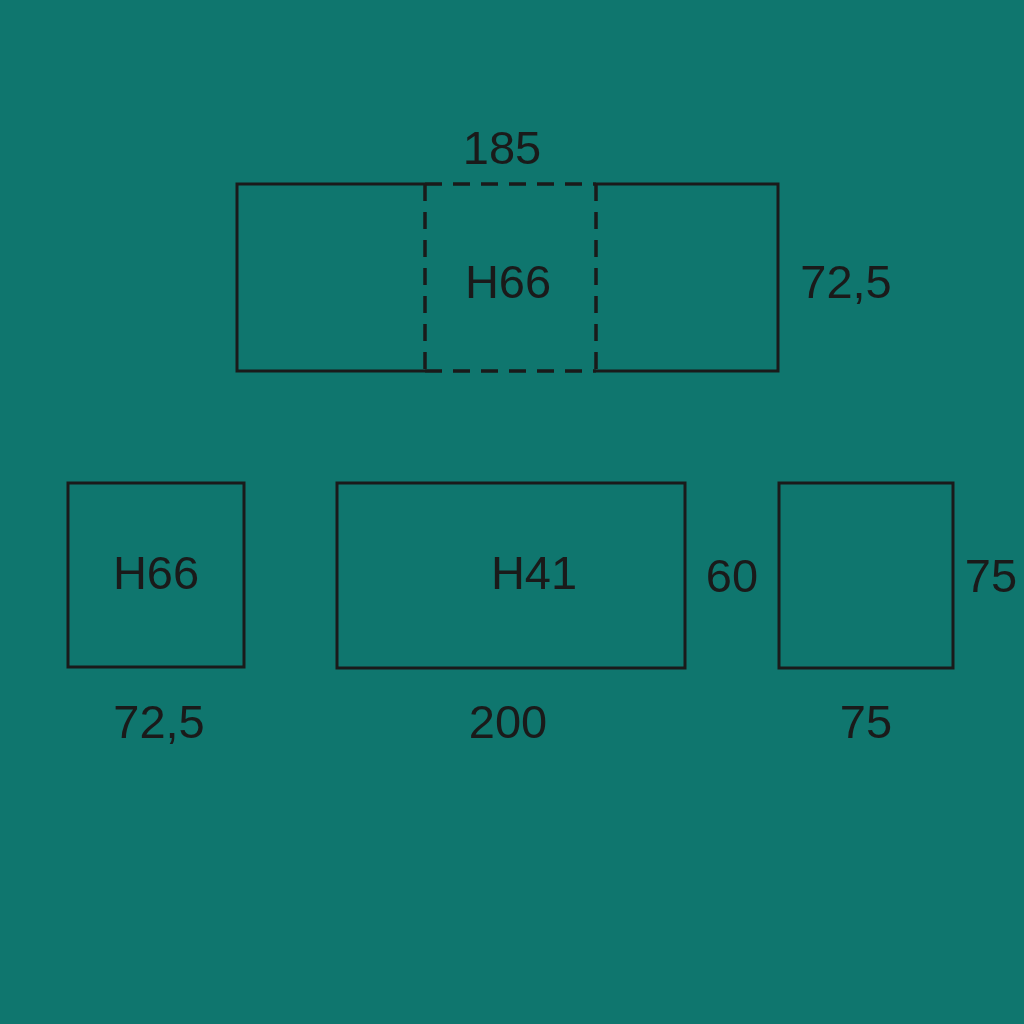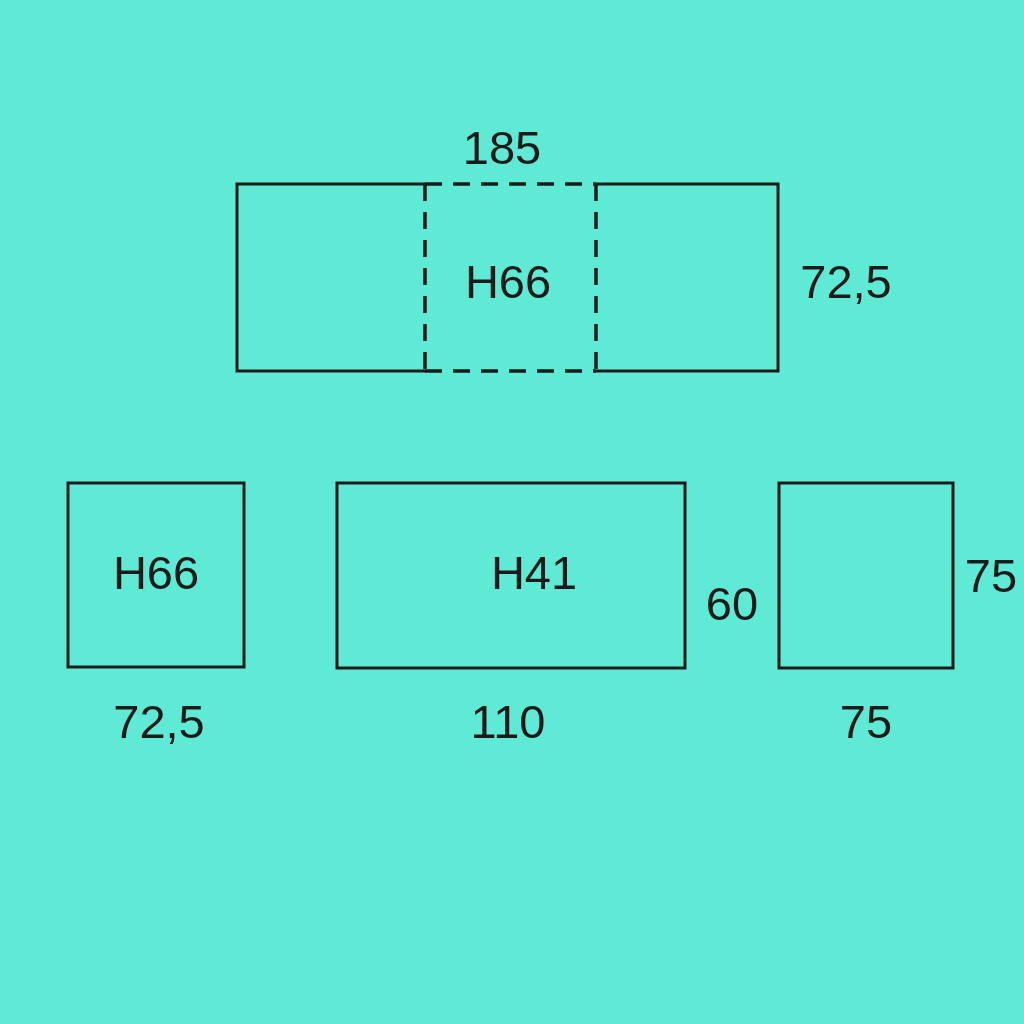--- a/index.html
+++ b/index.html
@@ -4,21 +4,21 @@
 <style>
   html, body {
     margin: 0;
     padding: 0;
     background: #ffffff;
   }
   .canvas {
     position: relative;
     width: 1024px;
     height: 1024px;
-    background: #5eead4;
+    background: #0f766e;
     overflow: hidden;
     font-family: "Liberation Sans", "DejaVu Sans", sans-serif;
   }
   .diagram-svg {
     position: absolute;
     left: 0;
     top: 0;
     width: 1024px;
     height: 1024px;
   }
@@ -63,19 +63,19 @@
   </svg>
 
   <div class="label" style="left:502px; top:147px;">185</div>
   <div class="label" style="left:508px; top:281px;">H66</div>
   <div class="label" style="left:846px; top:281px;">72,5</div>
 
   <div class="label" style="left:156px; top:572px;">H66</div>
   <div class="label" style="left:159px; top:721px;">72,5</div>
 
   <div class="label" style="left:534px; top:572px;">H41</div>
-  <div class="label" style="left:732px; top:575px;margin-top:28px;">60</div>
-  <div class="label" style="left:508px; top:721px;">110</div>
+  <div class="label" style="left:732px; top:575px;">60</div>
+  <div class="label" style="left:508px; top:721px;">200</div>
 
   <div class="label" style="left:991px; top:575px;">75</div>
   <div class="label" style="left:866px; top:721px;">75</div>
 
 </div>
 
 </body></html>

